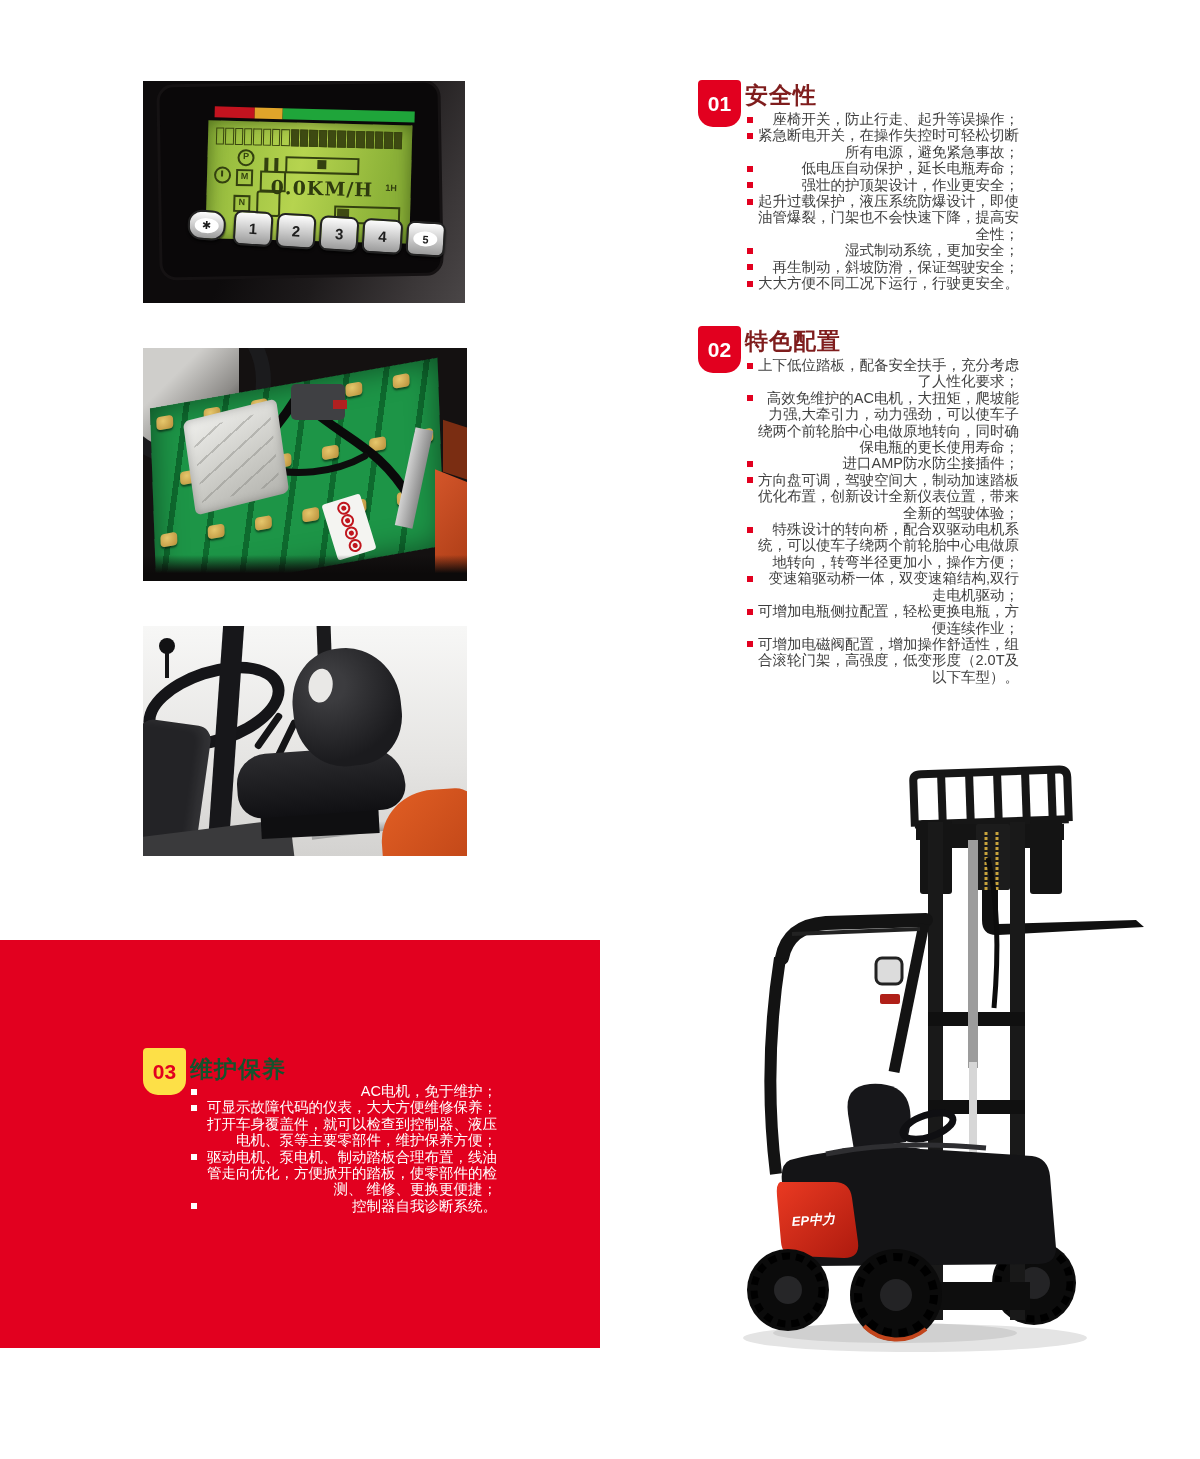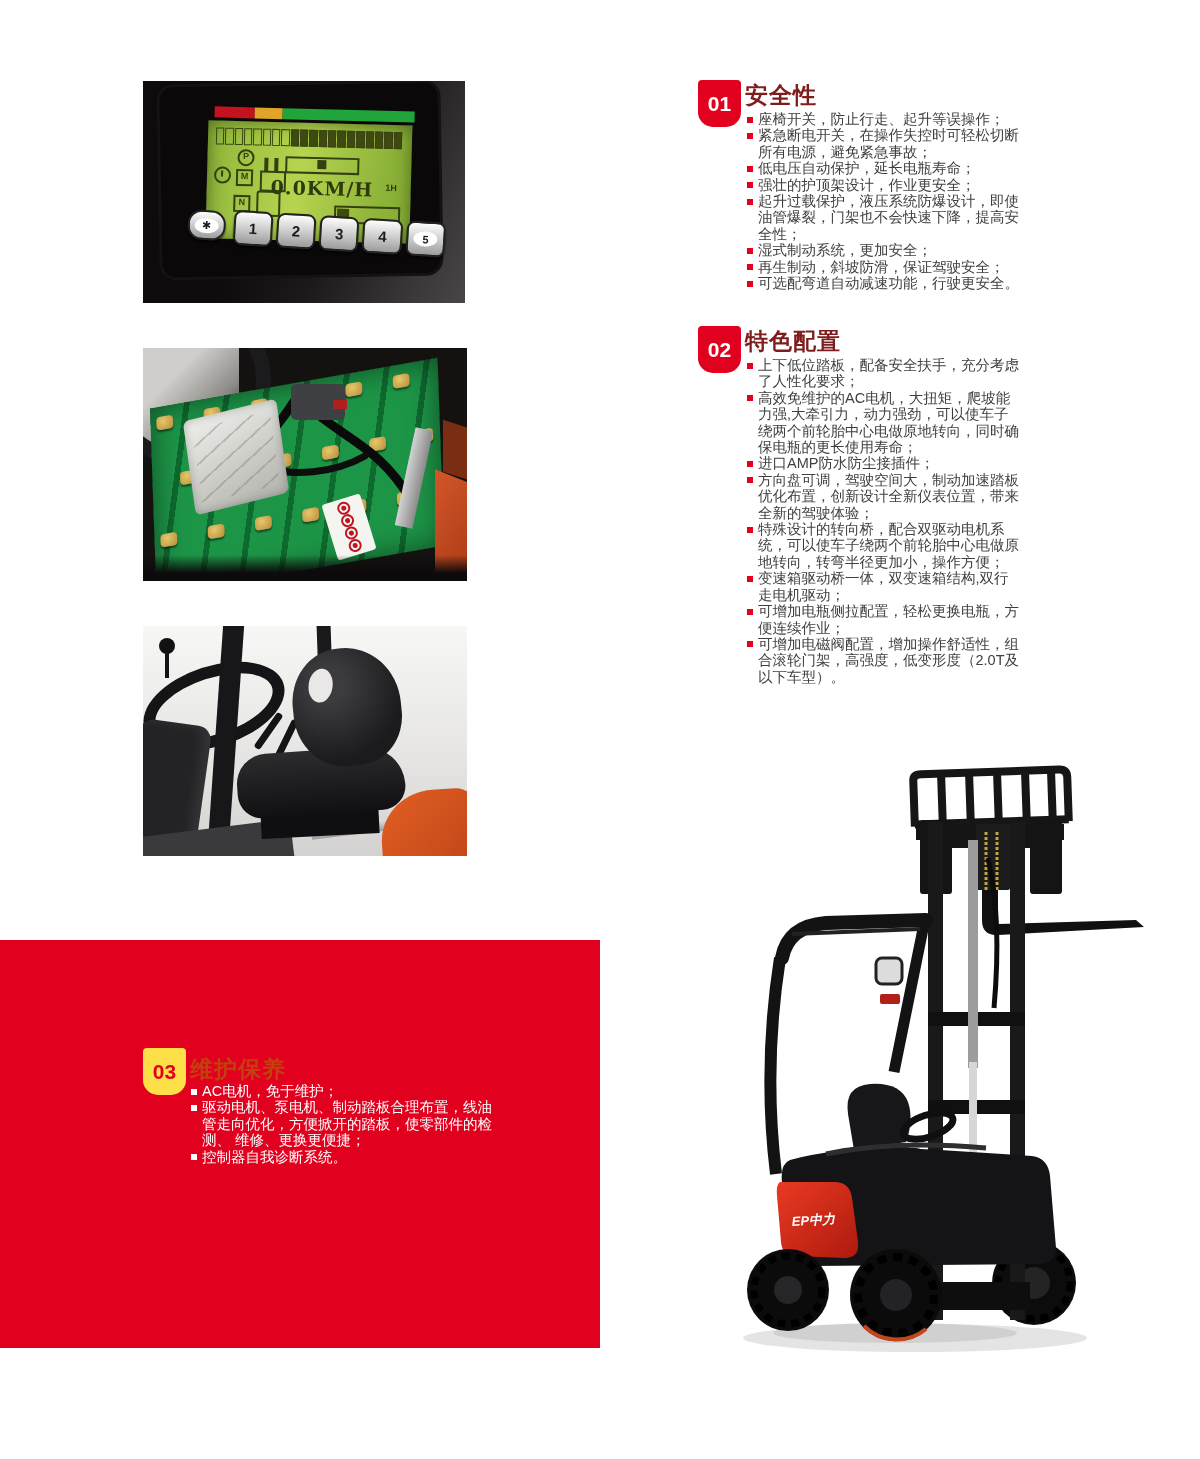--- a/index.html
+++ b/index.html
@@ -8,25 +8,25 @@
 
   
   .sec{position:absolute;}
   .badge{position:absolute;left:0;top:7;width:43px;height:47px;background:#e2001f;
          border-radius:4px 4px 15px 15px;display:flex;align-items:center;justify-content:center;
          color:#fff;font-size:21px;font-weight:bold;}
   .title{position:absolute;left:47px;top:0;margin:0;font-size:23px;font-weight:bold;
          color:#7f1d1d;letter-spacing:1px;white-space:nowrap;}
   .bullets{position:absolute;left:49px;top:31px;width:272px;margin:0;padding:0;list-style:none;
            font-size:14.5px;line-height:16.4px;color:#3f3f3f;}
-  .bullets li{position:relative;padding-left:11px;margin:0;}
+  .bullets li{position:relative;padding-left:11px;margin:0;text-align:right;}
   .bullets li::before{content:"";position:absolute;left:0;top:5.5px;width:6px;height:6px;background:#e2001f;}
   
   .sec3 .badge{background:#fde047;color:#e2001f;}
-  .sec3 .title{color:#c2410c;top:6px;}
+  .sec3 .title{color:#14532d;top:6px;}
   .sec3 .bullets{color:#ffffff;left:48px;top:35px;width:306px;}
   .sec3 .bullets li::before{background:#ffffff;}
 
   .redblock{position:absolute;left:0;top:940px;width:600px;height:408px;background:#e2001f;}
 
   
   .photo{position:absolute;overflow:hidden;}
   .photo1{left:143px;top:81px;width:322px;height:222px;
           background:linear-gradient(115deg,#0d0b0c 40%,#1d1a1b 62%,#3b3738 86%,#4a4647);}
   .p1-bezel{position:absolute;left:18px;top:4px;width:278px;height:190px;background:#0a0809;
@@ -276,21 +276,21 @@
     <div class="badge">01</div>
     <h2 class="title">安全性</h2>
     <ul class="bullets">
         <li>座椅开关，防止行走、起升等误操作；</li>
         <li>紧急断电开关，在操作失控时可轻松切断所有电源，避免紧急事故；</li>
         <li>低电压自动保护，延长电瓶寿命；</li>
         <li>强壮的护顶架设计，作业更安全；</li>
         <li>起升过载保护，液压系统防爆设计，即使油管爆裂，门架也不会快速下降，提高安全性；</li>
         <li>湿式制动系统，更加安全；</li>
         <li>再生制动，斜坡防滑，保证驾驶安全；</li>
-        <li>可选配弯道自动减速功能，行驶更安全。</li>
+        <li>大大方便不同工况下运行，行驶更安全。</li>
       </ul>
   </section>
 
   <section class="sec" style="left:698px;top:326px;">
     <div class="badge">02</div>
     <h2 class="title">特色配置</h2>
     <ul class="bullets">
         <li>上下低位踏板，配备安全扶手，充分考虑了人性化要求；</li>
         <li>高效免维护的AC电机，大扭矩，爬坡能力强,大牵引力，动力强劲，可以使车子绕两个前轮胎中心电做原地转向，同时确保电瓶的更长使用寿命；</li>
         <li>进口AMP防水防尘接插件；</li>
@@ -301,20 +301,21 @@
         <li>可增加电磁阀配置，增加操作舒适性，组合滚轮门架，高强度，低变形度（2.0T及以下车型）。</li>
       </ul>
   </section>
 
   <div class="redblock"></div>
   <section class="sec sec3" style="left:143px;top:1048px;">
     <div class="badge">03</div>
     <h2 class="title">维护保养</h2>
     <ul class="bullets">
         <li>AC电机，免于维护；</li>
+        <li>可显示故障代码的仪表，大大方便维修保养；打开车身覆盖件，就可以检查到控制器、液压电机、泵等主要零部件，维护保养方便；</li>
         <li>驱动电机、泵电机、制动踏板合理布置，线油管走向优化，方便掀开的踏板，使零部件的检测、 维修、更换更便捷；</li>
         <li>控制器自我诊断系统。</li>
       </ul>
   </section>
 
   <svg class="forklift" viewBox="0 0 470 600" width="470" height="600">
     <defs>
       <linearGradient id="cw" x1="0" y1="0" x2="1" y2="1">
         <stop offset="0" stop-color="#ea3a22"></stop>
           <stop offset="1" stop-color="#ad1a0e"></stop>

